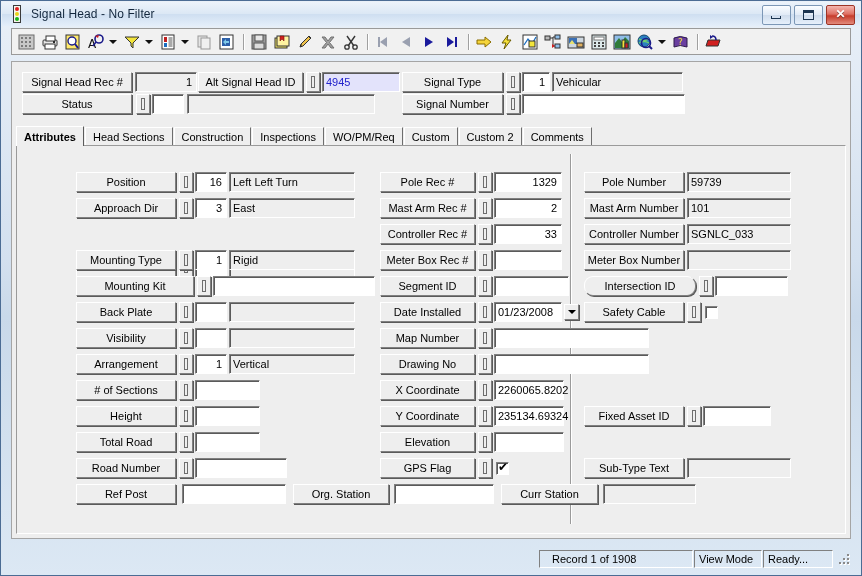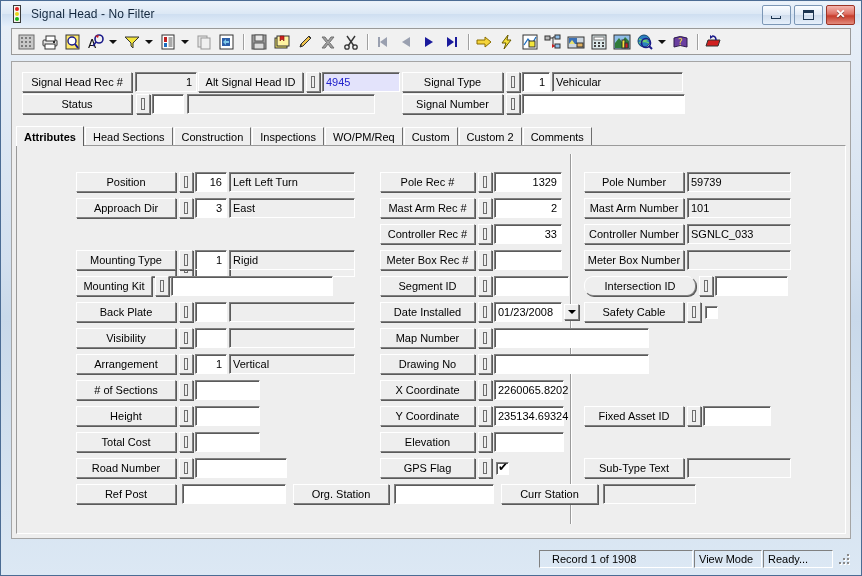--- a/index.html
+++ b/index.html
@@ -561,21 +561,21 @@
     </div>
 
     <div class="row-abs" style="left:64px; top:188px;border-radius:9px;">
       <div class="btnface" style="width:100px;">Mounting Type</div>
       <div class="lookup" style="margin-left:3px;"></div>
       <div class="sunk num" style="width:32px; margin-left:2px;">1</div>
       <div class="sunk ro" style="width:126px; margin-left:2px;">Rigid</div>
     </div>
 
     <div class="row-abs" style="left:64px; top:214px;">
-      <div class="btnface" style="width:76px;">Mounting Kit</div>
+      <div class="btnface" style="width:118px;">Mounting Kit</div>
       <div class="lookup" style="margin-left:3px;"></div>
       <div class="sunk" style="width:162px; margin-left:2px;"></div>
     </div>
 
     <div class="row-abs" style="left:64px; top:240px;">
       <div class="btnface" style="width:100px;">Back Plate</div>
       <div class="lookup" style="margin-left:3px;"></div>
       <div class="sunk num" style="width:32px; margin-left:2px;"></div>
       <div class="sunk ro" style="width:126px; margin-left:2px;"></div>
     </div>
@@ -600,21 +600,21 @@
       <div class="sunk" style="width:65px; margin-left:2px;"></div>
     </div>
 
     <div class="row-abs" style="left:64px; top:344px;">
       <div class="btnface" style="width:100px;">Height</div>
       <div class="lookup" style="margin-left:3px;"></div>
       <div class="sunk" style="width:65px; margin-left:2px;"></div>
     </div>
 
     <div class="row-abs" style="left:64px; top:370px;">
-      <div class="btnface" style="width:100px;">Total Cost</div>
+      <div class="btnface" style="width:100px;">Total Road</div>
       <div class="lookup" style="margin-left:3px;"></div>
       <div class="sunk" style="width:65px; margin-left:2px;"></div>
     </div>
 
     <div class="row-abs" style="left:64px; top:396px;">
       <div class="btnface" style="width:100px;">Road Number</div>
       <div class="lookup" style="margin-left:3px;"></div>
       <div class="sunk" style="width:92px; margin-left:2px;"></div>
     </div>
 

